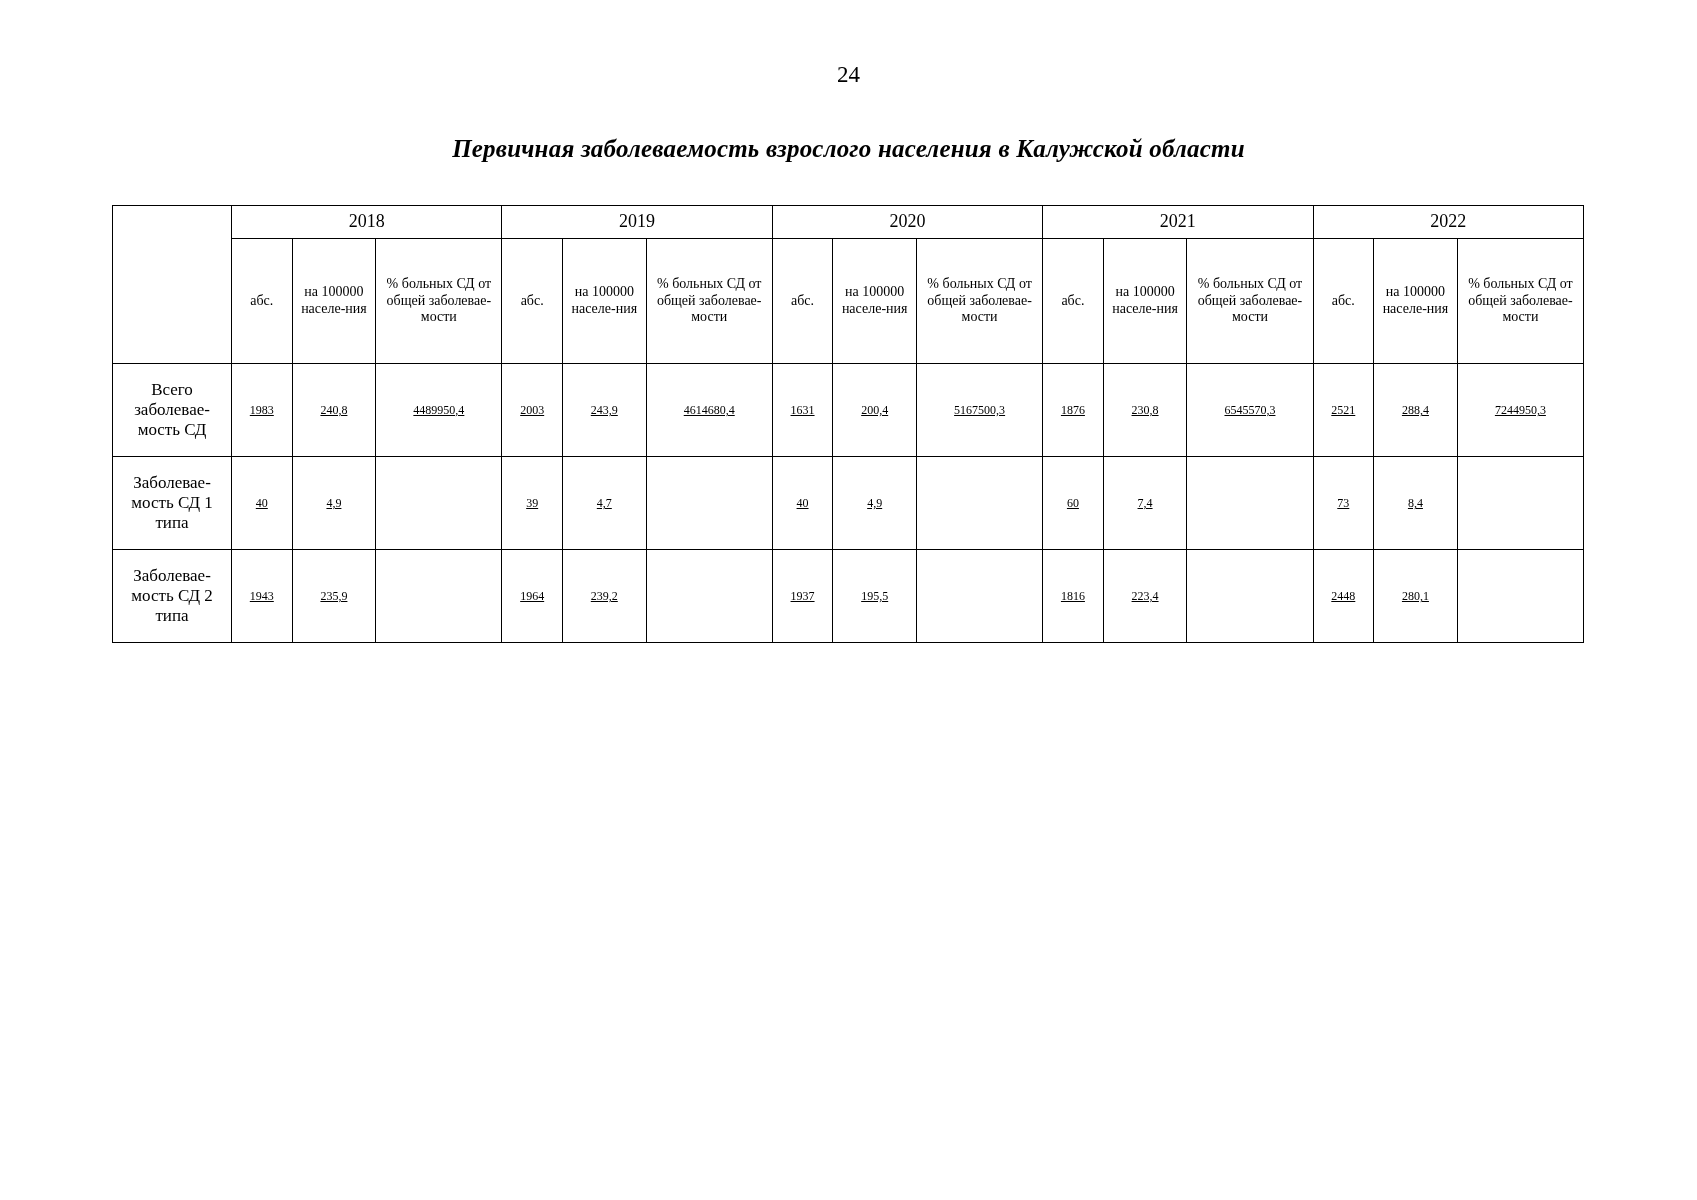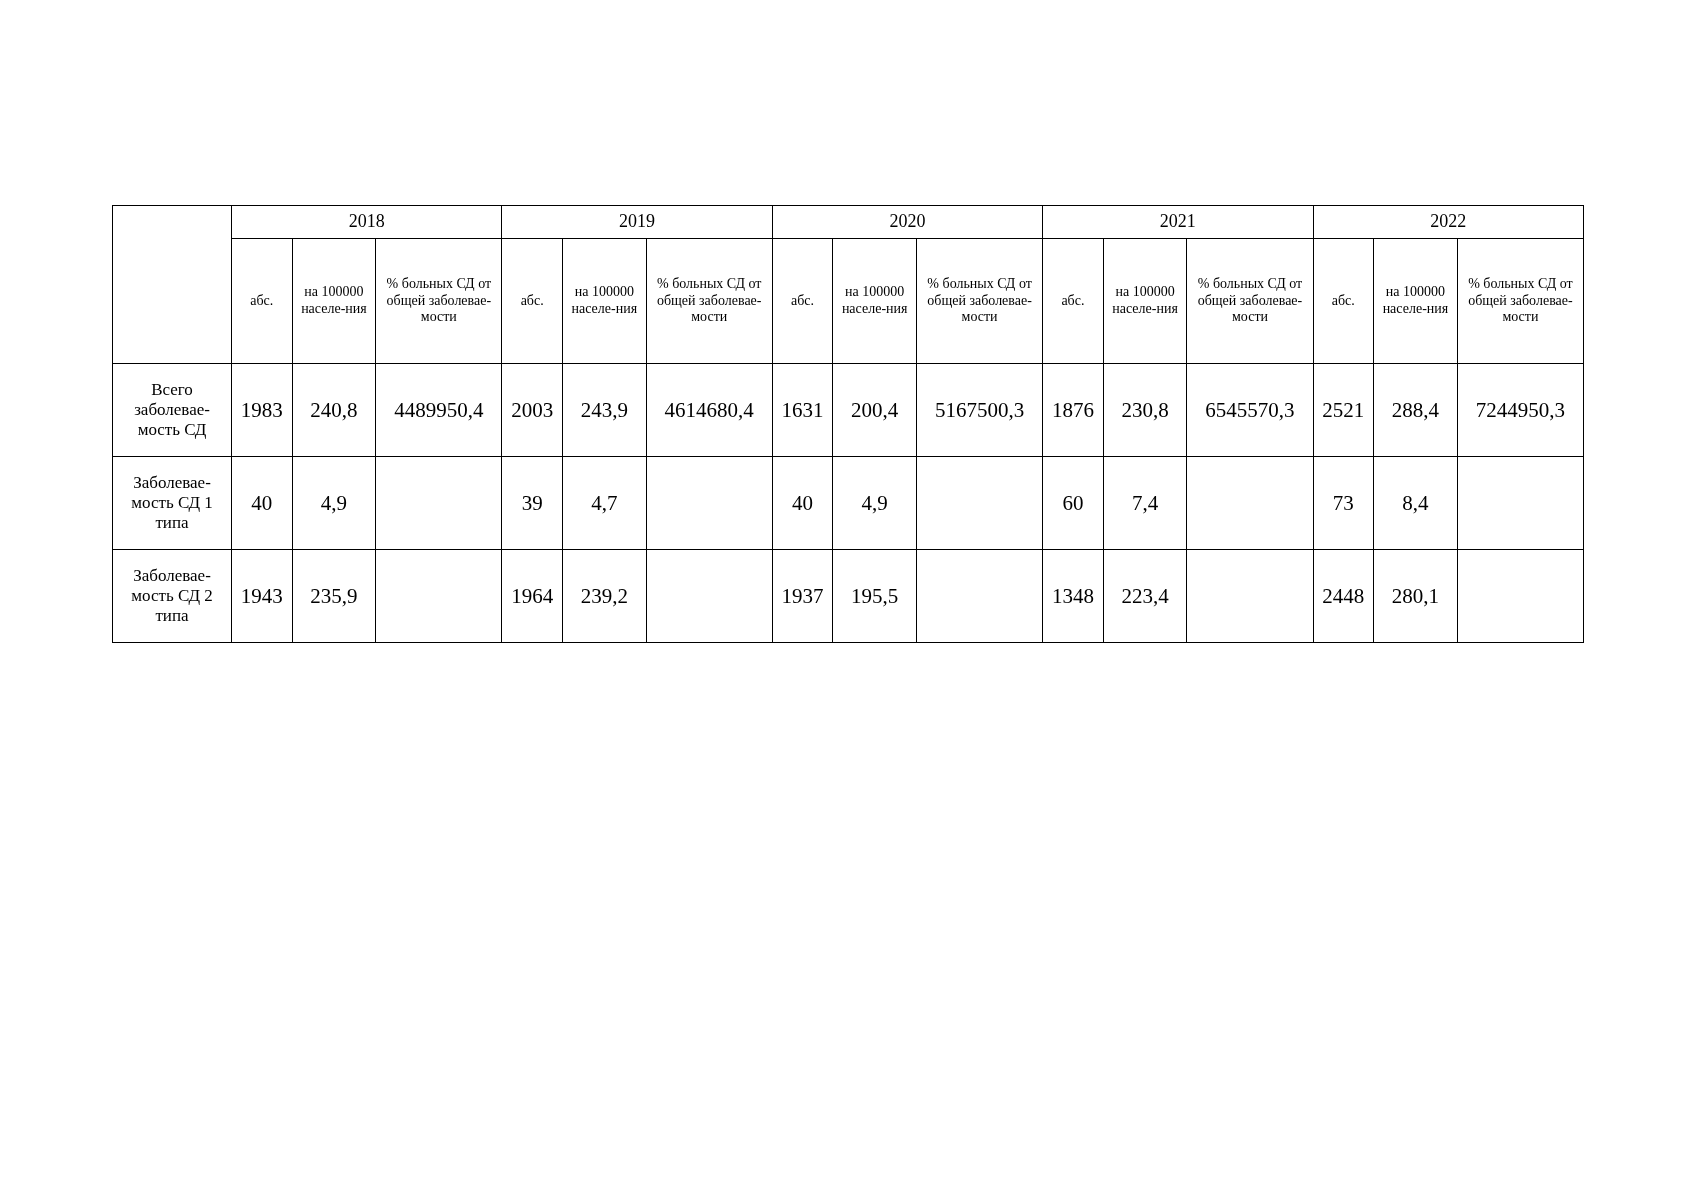--- a/index.html
+++ b/index.html
@@ -88,34 +88,37 @@
     line-height: 1.25;
   }
   .datarow td {
     height: 88px;
   }
   .datarow td.rowlabel {
     height: 88px;
     margin-left: 28px;
   }
   .num {
-    font-size: 21px;
+    font-size: 12px;
+    text-decoration: underline;
   }
   
   col.c-label { width: 118px; }
   col.c-abs   { width: 60px; }
   col.c-per   { width: 83px; }
   col.c-pct   { width: 125px; }
 </style>
 </head>
 <body>
 
 <div class="page">
 
-
+  <div class="page-number">24</div>
+
+  <div class="doc-title">Первичная заболеваемость взрослого населения в Калужской области</div>
 
   <div class="table-wrap">
     <table class="main">
       <colgroup>
         <col class="c-label">
         <col class="c-abs">
           <col class="c-per">
           <col class="c-pct">
         <col class="c-abs">
           <col class="c-per">
@@ -202,21 +205,21 @@
           <td class="rowlabel">Заболевае-мость СД 2 типа</td>
           <td class="num">1943</td>
           <td class="num">235,9</td>
           <td class="num"></td>
           <td class="num">1964</td>
           <td class="num">239,2</td>
           <td class="num"></td>
           <td class="num">1937</td>
           <td class="num">195,5</td>
           <td class="num"></td>
-          <td class="num">1348</td>
+          <td class="num">1816</td>
           <td class="num">223,4</td>
           <td class="num"></td>
           <td class="num">2448</td>
           <td class="num">280,1</td>
           <td class="num"></td>
         </tr>
       </tbody>
     </table>
   </div>
 

